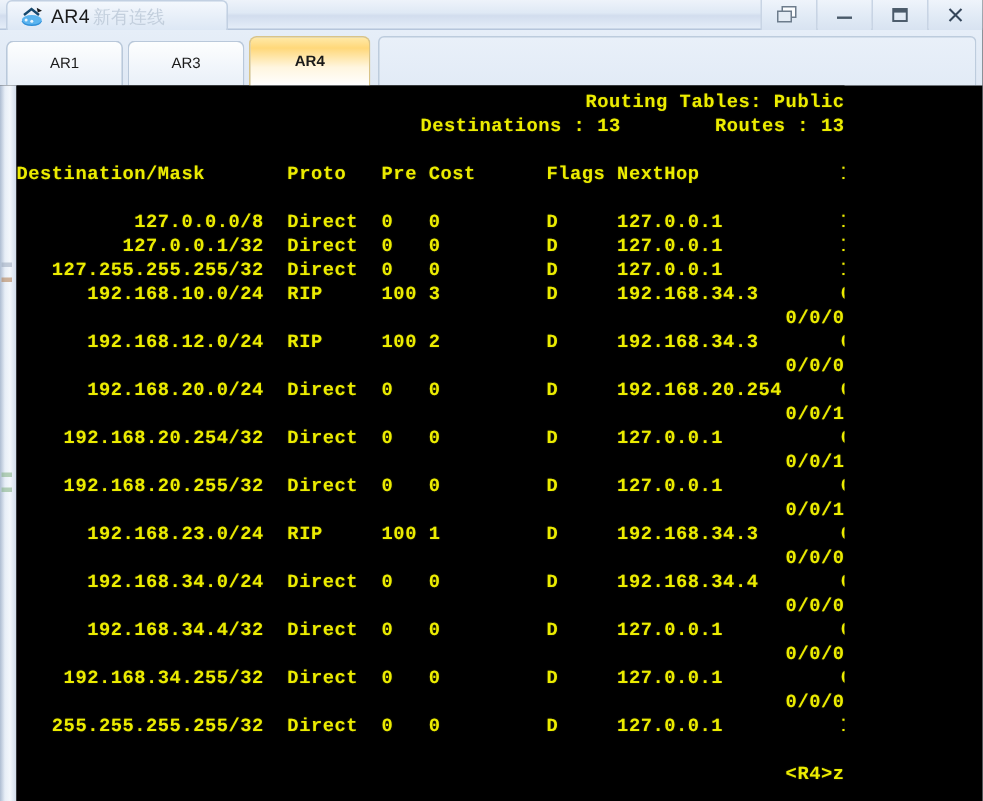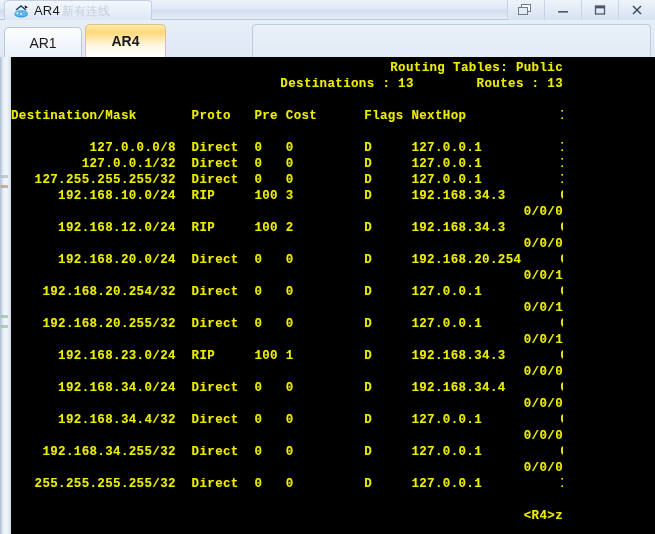--- a/index.html
+++ b/index.html
@@ -48,21 +48,21 @@
   
   .tabstrip{
     position:absolute;left:0;top:20px;width:655px;height:37px;
     background:linear-gradient(to bottom,#e6eef8 0%,#dfe8f4 100%);
     box-sizing:border-box;
   }
   .tabs{position:absolute;left:4px;top:4px;display:flex;align-items:flex-end;height:33px;}
   .tab{
     height:30px;width:78px;margin-right:3px;
     display:flex;align-items:center;justify-content:center;
-    font-size:14px;color:#1a1a1a;
+    font-size:10px;color:#1a1a1a;
     border:1px solid #b9c8da;border-bottom:none;
     border-top-left-radius:5px;border-top-right-radius:5px;
     background:linear-gradient(to bottom,#fdfefe 0%,#f2f6fb 55%,#e9f0f8 100%);
     box-sizing:border-box;
     position:relative;
   }
   .tab.active{
     width:81px;height:33px;
     background:linear-gradient(to bottom,#ffe9a8 0%,#ffd87a 22%,#fff6df 62%,#ffffff 100%);
     border-color:#d9c489;
@@ -152,20 +152,23 @@
       </div>
     </div>
   </div>
 
   <div class="tabstrip">
     <div class="tabfill"></div>
     <div class="tabs">
       <div class="tab">
           <span>AR1</span>
         </div>
+      <div class="tab">
+          <span>AR3</span>
+        </div>
       <div class="tab active">
           <span>AR4</span>
         </div>
     </div>
   </div>
 
   <div class="console-wrap">
     <div class="leftrail">
       <div class="nub" style="top:118px"></div>
       <div class="nub" style="top:128px;background:#b07a4a"></div>

